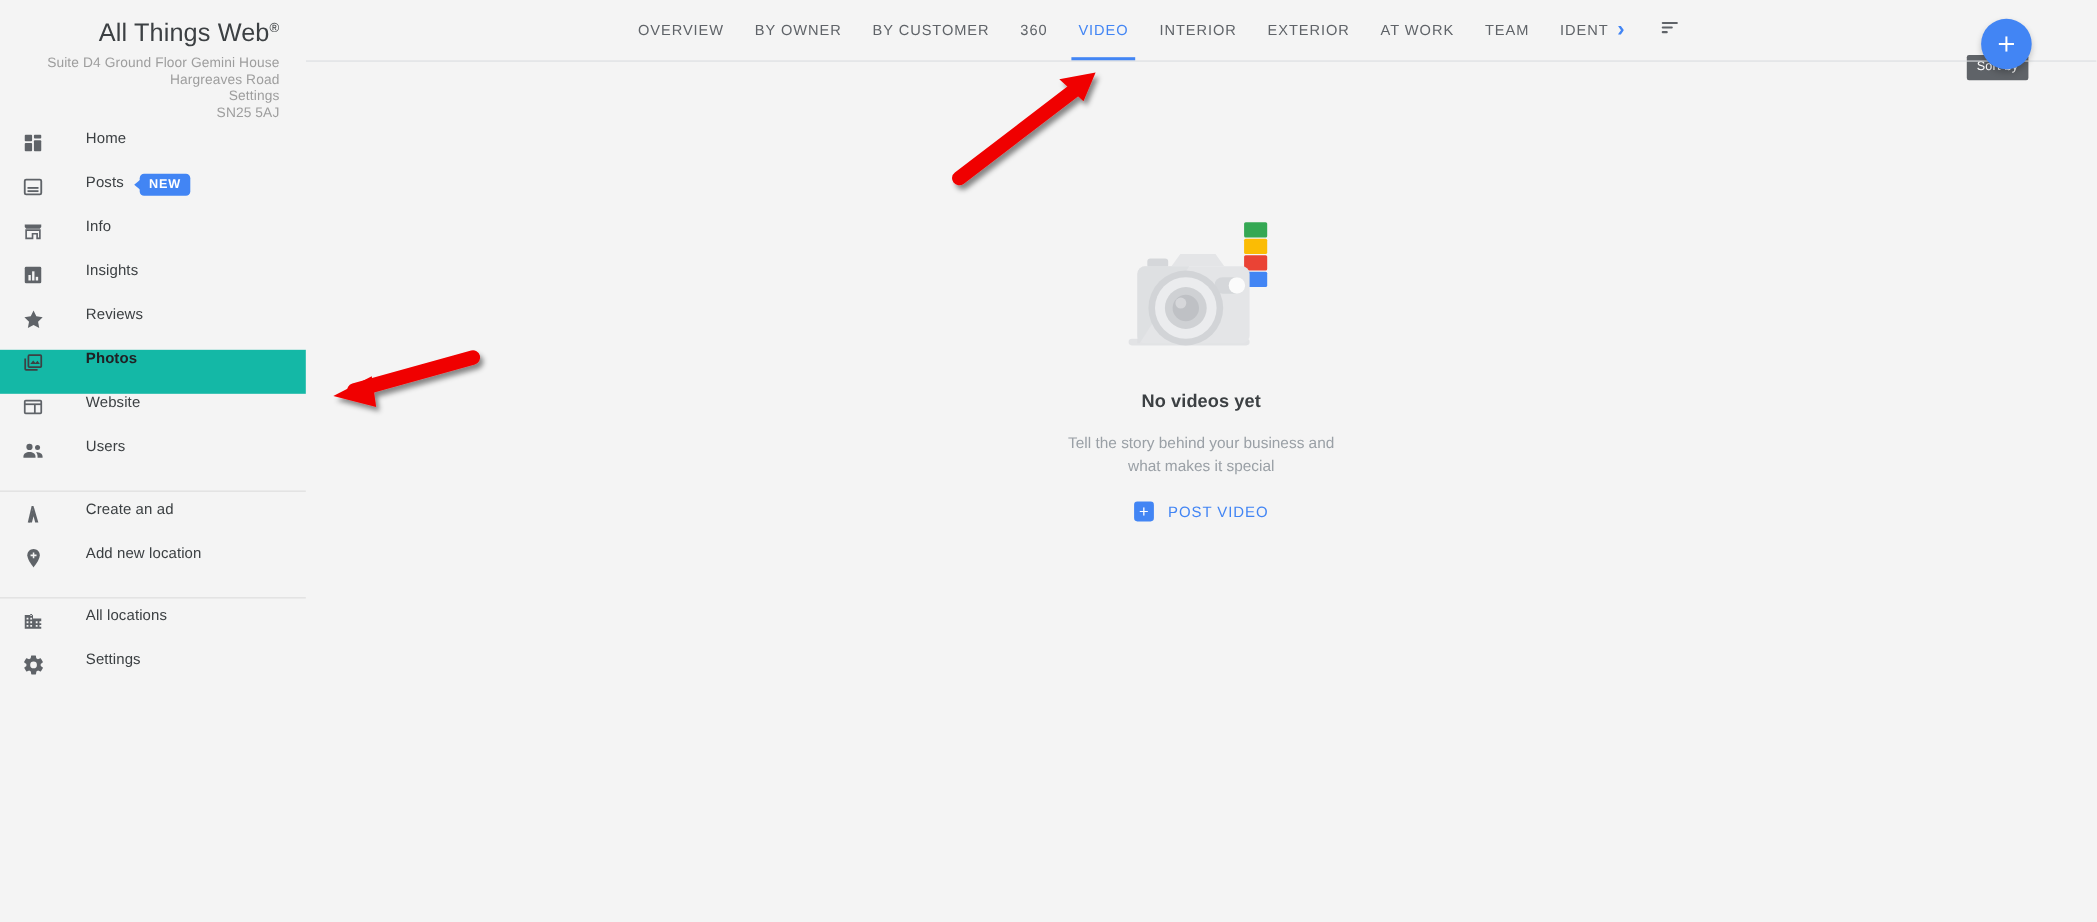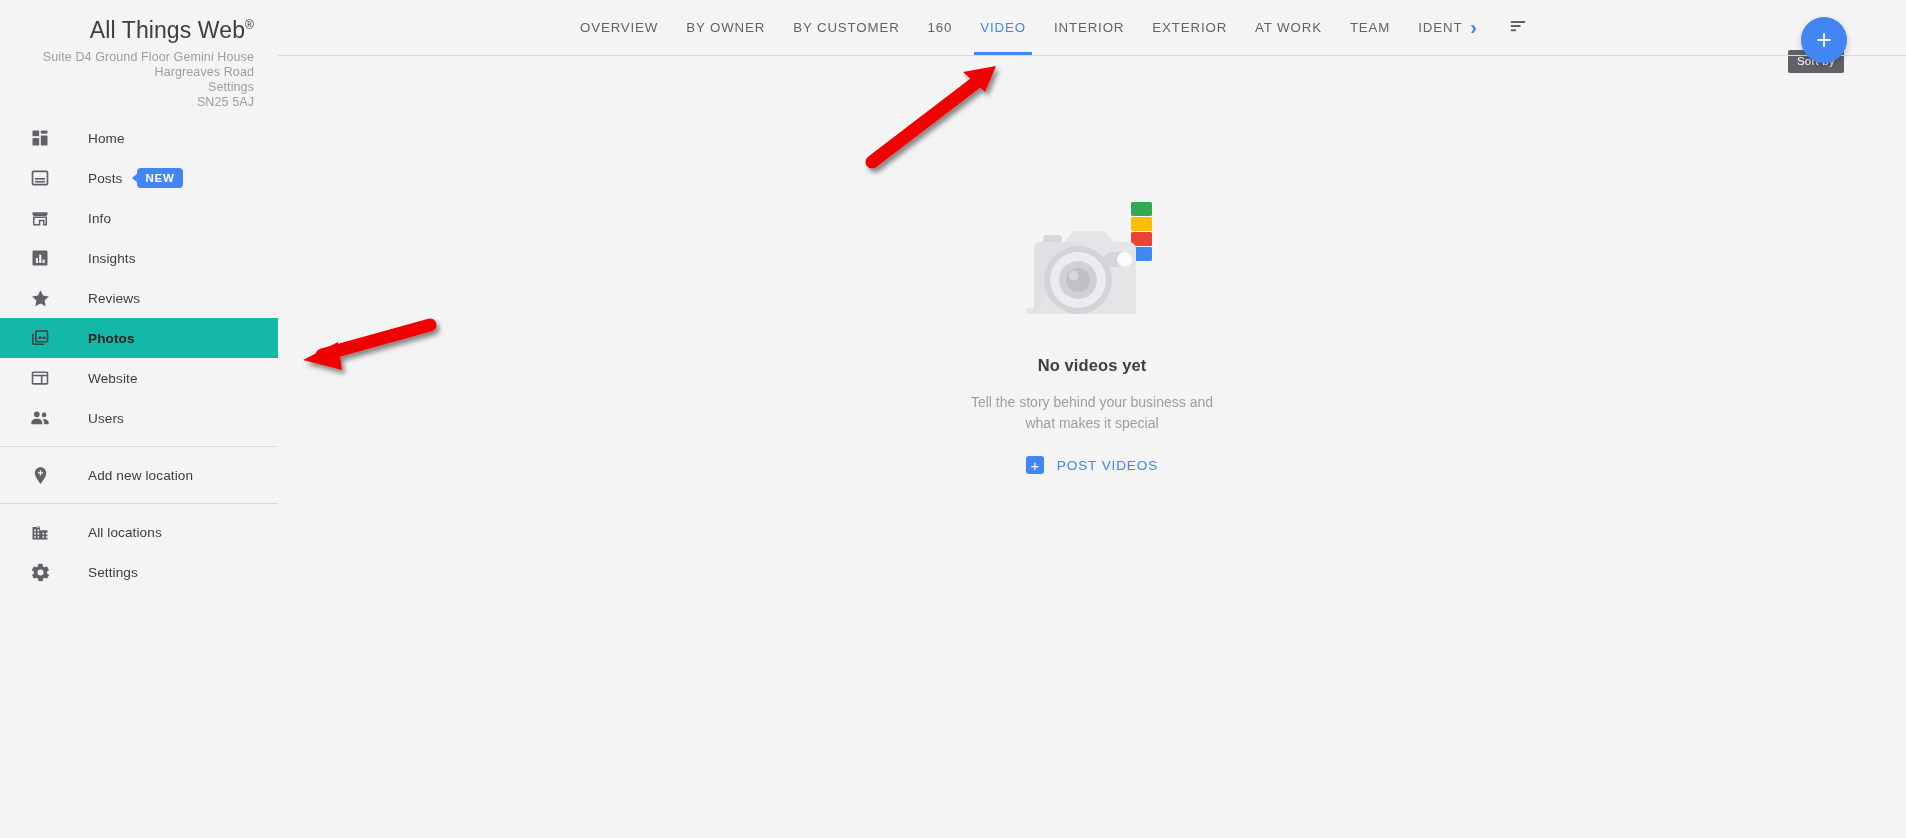--- a/index.html
+++ b/index.html
@@ -25,22 +25,22 @@
     letter-spacing: .1px; line-height: 30px; white-space: nowrap;
   }
   .biz-name sup { font-size: 12px; vertical-align: super; }
   .biz-addr {
     font-size: 12.5px; color: #9e9e9e; line-height: 15.2px;
     margin-top: 5px; letter-spacing: .1px;
   }
   .nav-group { margin-top: 8px; }
   .nav-sep { height: 1px; background: #dcdcdc; margin: 8px 0; }
   .nav-item {
-    display: flex; align-items: center;
-    height: 40px; padding-left: 28px;
+    display: flex; align-items: flex-start;
+    height: 40px; padding-left: 18px;
     cursor: pointer; position: relative;
   }
   .nav-item .ico {
     width: 24px; height: 24px; flex: 0 0 24px;
     display: flex; align-items: center; justify-content: center;
     color: #5f6368;
   }
   .nav-item .lbl {
     margin-left: 36px; font-size: 13.6px; color: #3c4043;
     letter-spacing: .1px; white-space: nowrap;
@@ -258,20 +258,29 @@
         <span class="lbl">Users</span>
       </div>
     </nav>
 
     <div class="nav-sep"></div>
 
     <nav class="nav-group" style="margin-top:0">
       <div class="nav-item">
         <span class="ico">
           <svg width="21" height="21" viewBox="0 0 24 24" fill="currentColor">
+              <path d="M12 3.5l5 17h-3.3L12 14l-1.7 6.5H7z"></path>
+              <path d="M10 3.5h2l-4 17H6z"></path>
+            </svg>
+        </span>
+        <span class="lbl">Create an ad</span>
+      </div>
+      <div class="nav-item">
+        <span class="ico">
+          <svg width="21" height="21" viewBox="0 0 24 24" fill="currentColor">
               <path d="M12 2.5c-3.6 0-6.5 2.9-6.5 6.5 0 4.9 6.5 12.5 6.5 12.5s6.5-7.6 6.5-12.5c0-3.6-2.9-6.5-6.5-6.5z"></path>
               <path d="M11.2 5.9h1.6v2.3h2.3v1.6h-2.3v2.3h-1.6V9.8H8.9V8.2h2.3z" fill="#f4f4f4"></path>
             </svg>
         </span>
         <span class="lbl">Add new location</span>
       </div>
     </nav>
 
     <div class="nav-sep"></div>
 
@@ -295,21 +304,21 @@
     </nav>
   </aside>
 
   <section class="main">
 
     <div class="topbar">
       <div class="tabstrip">
         <div class="tab">OVERVIEW</div>
         <div class="tab">BY OWNER</div>
         <div class="tab">BY CUSTOMER</div>
-        <div class="tab">160</div>
+        <div class="tab">360</div>
         <div class="tab selected">VIDEO</div>
         <div class="tab">INTERIOR</div>
         <div class="tab">EXTERIOR</div>
         <div class="tab">AT WORK</div>
         <div class="tab">TEAM</div>
         <div class="tab truncated">IDENTI</div>
         <div class="chev-next">›</div>
         <div class="sort-btn">
           <span>
             <svg width="22" height="22" viewBox="0 0 24 24" fill="#5f6368">
@@ -357,21 +366,21 @@
           <circle cx="57" cy="80" r="28" fill="#ebecee"></circle>
           <circle cx="57" cy="80" r="19" fill="#cfd1d4"></circle>
           <circle cx="57" cy="80" r="12" fill="#bfc1c5"></circle>
           <circle cx="52.5" cy="75.5" r="5" fill="#d9dadd" opacity=".85"></circle>
         </svg>
       </div>
       <div class="empty-title">No videos yet</div>
       <div class="empty-sub">Tell the story behind your business and what makes it special</div>
       <div class="post-btn">
         <span class="plusbox">+</span>
-        <span class="plbl">POST VIDEOS</span>
+        <span class="plbl">POST VIDEO</span>
       </div>
     </div>
   </section>
 
   <svg class="arrows">
     <defs>
       <filter id="ashadow" x="-30%" y="-30%" width="170%" height="170%">
         <feDropShadow dx="3" dy="4" stdDeviation="2.5" flood-color="#000" flood-opacity=".45"></feDropShadow>
       </filter>
     </defs>

